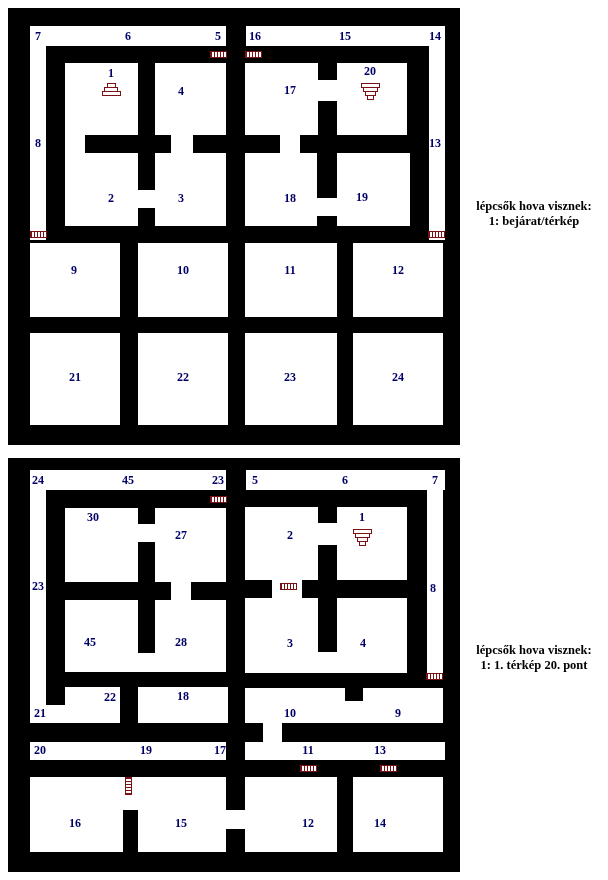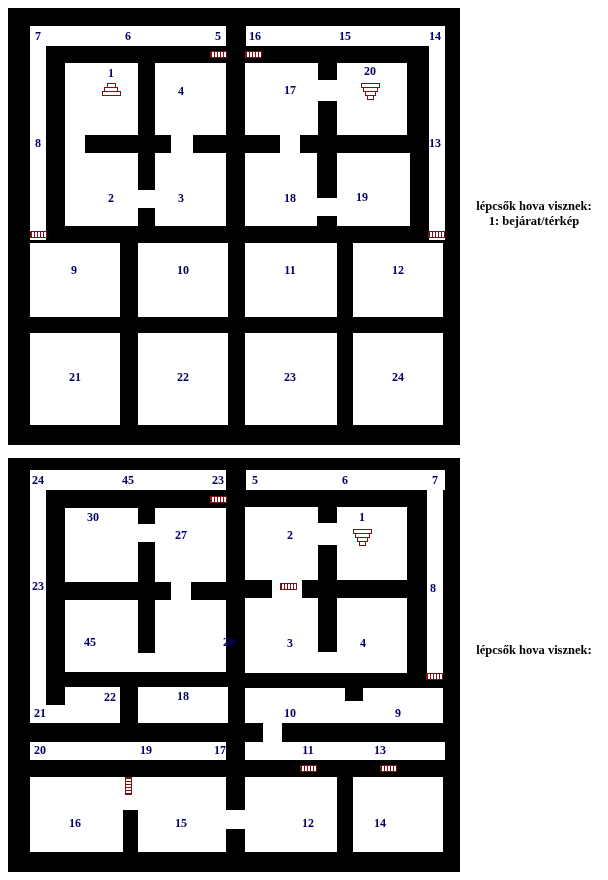--- a/index.html
+++ b/index.html
@@ -160,21 +160,21 @@
     <span class="mlabel" style="left: 247px; top: 22px;">5</span>
     <span class="mlabel" style="left: 337px; top: 22px;">6</span>
     <span class="mlabel" style="left: 427px; top: 22px;">7</span>
     <span class="mlabel" style="left: 30px; top: 128px;">23</span>
     <span class="mlabel" style="left: 425px; top: 130px;">8</span>
     <span class="mlabel" style="left: 85px; top: 59px;">30</span>
     <span class="mlabel" style="left: 173px; top: 77px;">27</span>
     <span class="mlabel" style="left: 282px; top: 77px;">2</span>
     <span class="mlabel" style="left: 354px; top: 59px;">1</span>
     <span class="mlabel" style="left: 82px; top: 184px;">45</span>
-    <span class="mlabel" style="left: 173px; top: 184px; margin-left: 48px;">28</span>
+    <span class="mlabel" style="left: 173px; top: 184px;">28</span>
     <span class="mlabel" style="left: 282px; top: 185px;">3</span>
     <span class="mlabel" style="left: 355px; top: 185px;">4</span>
     <span class="mlabel" style="left: 32px; top: 255px;">21</span>
     <span class="mlabel" style="left: 102px; top: 239px;">22</span>
     <span class="mlabel" style="left: 175px; top: 238px;">18</span>
     <span class="mlabel" style="left: 282px; top: 255px;">10</span>
     <span class="mlabel" style="left: 390px; top: 255px;">9</span>
     <span class="mlabel" style="left: 32px; top: 292px;">20</span>
     <span class="mlabel" style="left: 138px; top: 292px;">19</span>
     <span class="mlabel" style="left: 212px; top: 292px;">17</span>
@@ -184,13 +184,14 @@
     <span class="mlabel" style="left: 173px; top: 365px;">15</span>
     <span class="mlabel" style="left: 300px; top: 365px;">12</span>
     <span class="mlabel" style="left: 372px; top: 365px;">14</span>
   </div>
 <div class="legend" style="left: 460px; top: 199px;">
     <div class="legend-line">lépcsők hova visznek:</div>
     <div class="legend-line">1: bejárat/térkép</div>
   </div>
 <div class="legend" style="left: 460px; top: 643px;">
     <div class="legend-line">lépcsők hova visznek:</div>
+    <div class="legend-line">1: 1. térkép 20. pont</div>
   </div>
 
 </body></html>

